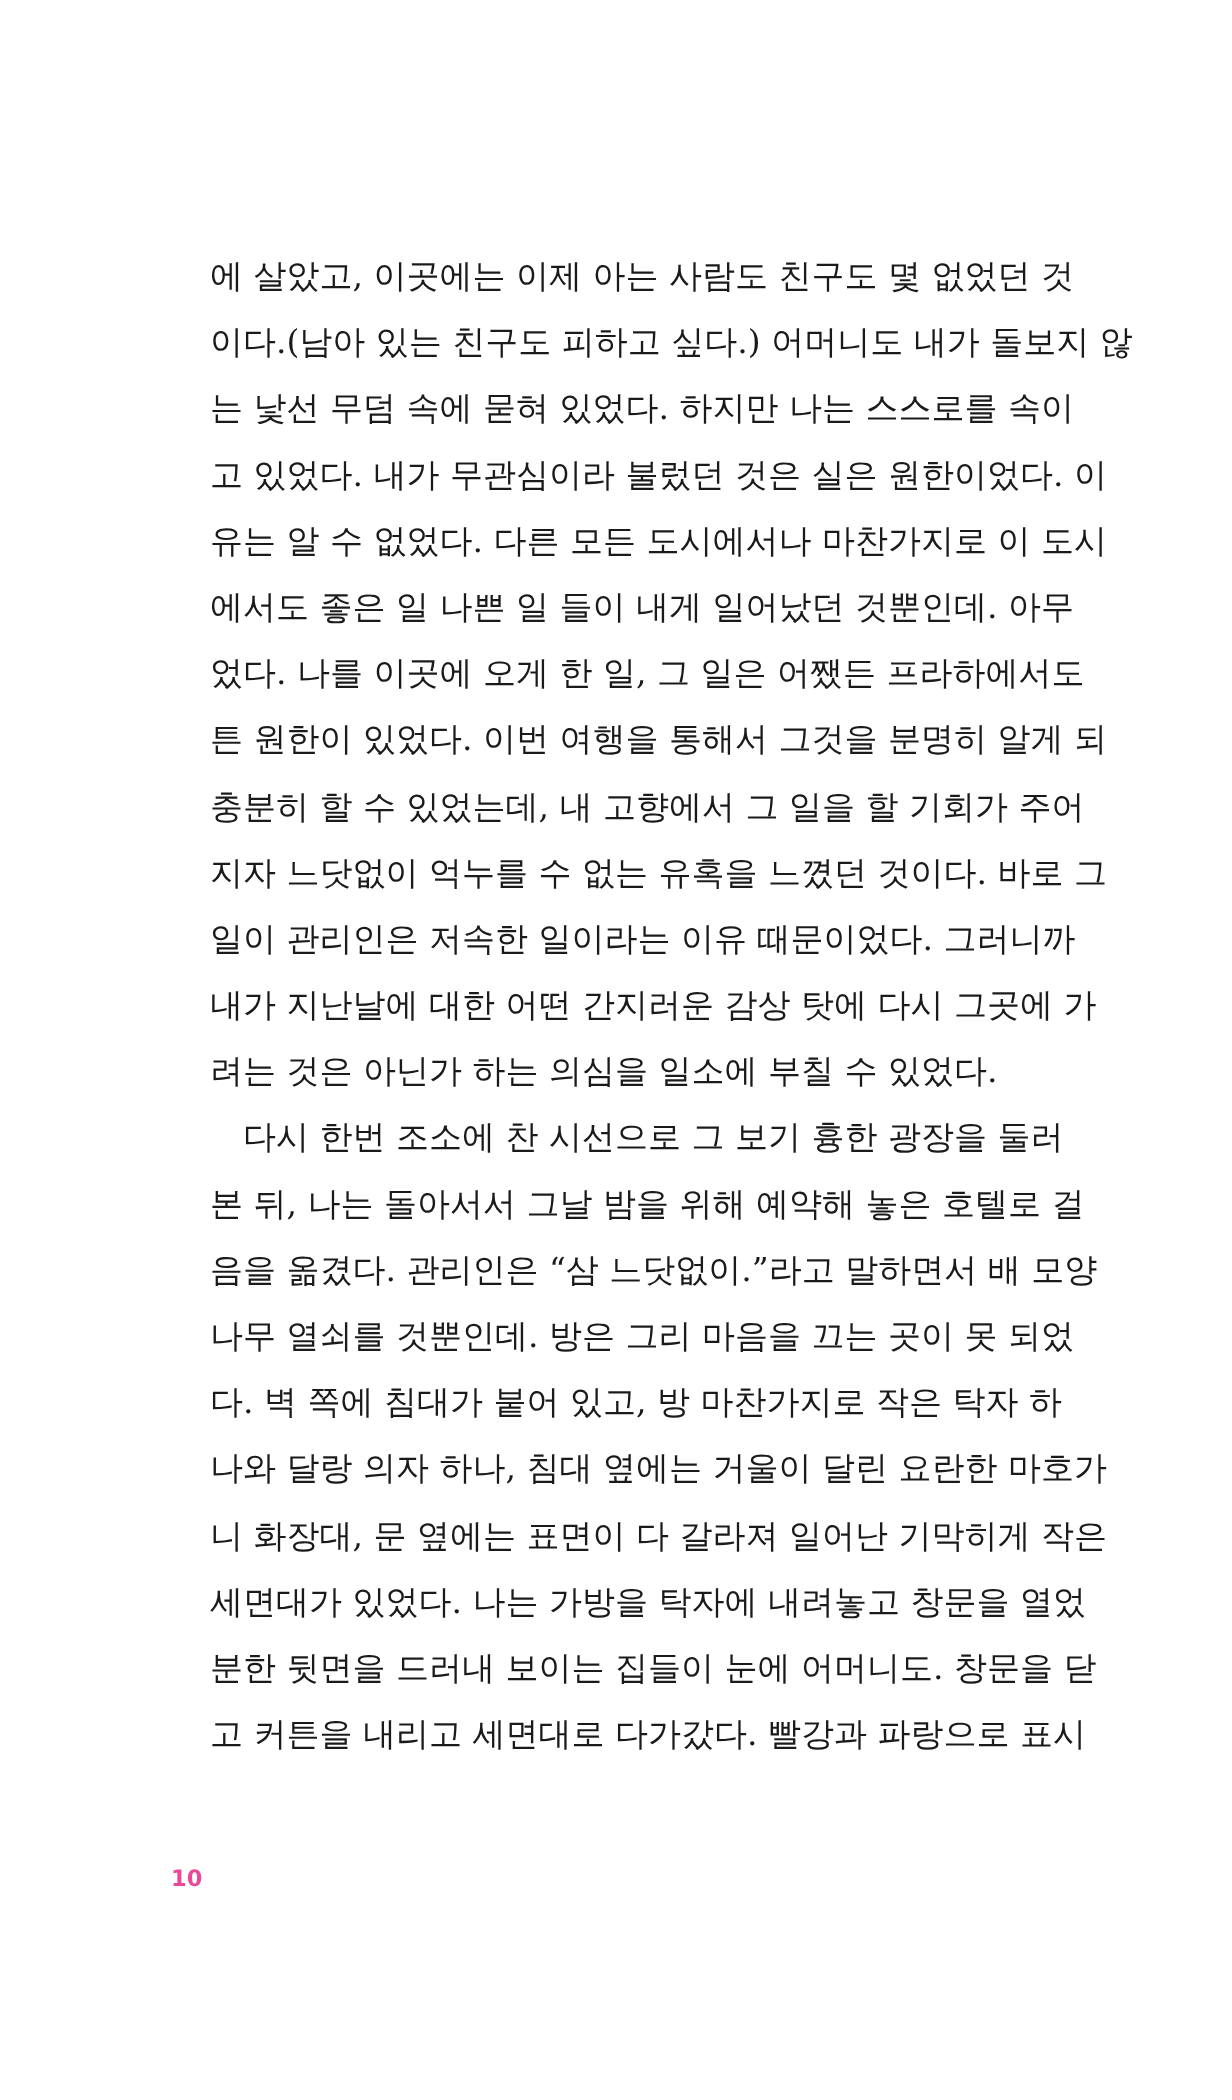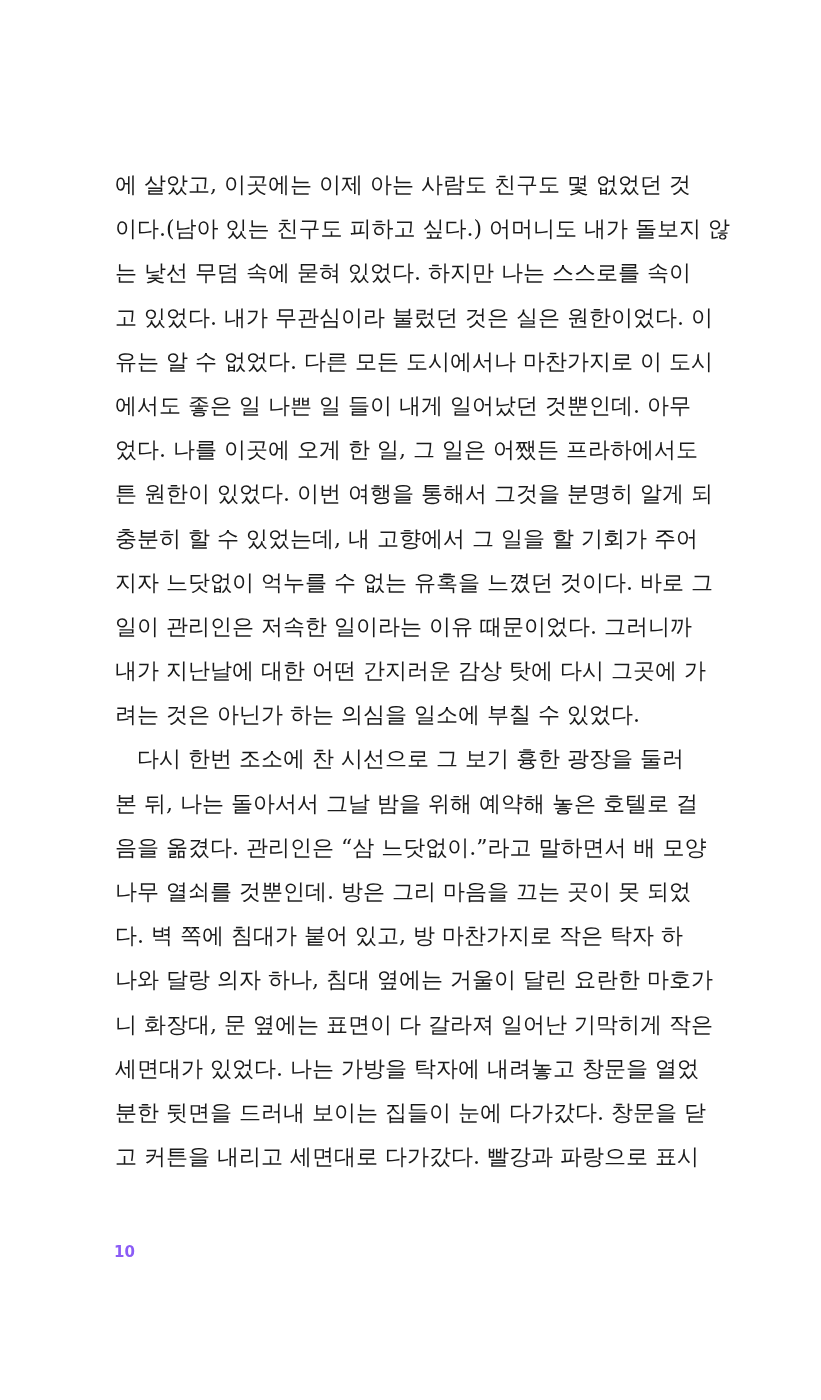--- a/index.html
+++ b/index.html
@@ -3,27 +3,27 @@
 <meta charset="utf-8">
 <style>
   html, body { margin:0; padding:0; background:#ffffff; }
   body { width:821px; height:1400px; position:relative; overflow:hidden; }
   .page { position:absolute; left:0; top:0; width:821px; height:1400px; background:#ffffff; }
   .text-block {
     position:absolute; left:115px; top:163px; width:560px;
     font-family:"DejaVu Serif", "Liberation Serif", serif;
     font-size:22px; line-height:44.2px; color:#1a1a1a;
   }
-  .line { display:block; white-space:nowrap; text-align:justify; text-align-last:justify; height:44.2px; }
+  .line { display:block; white-space:nowrap; text-align:justify; text-align-last:justify; height:44.2px;margin-left:25px; }
   .line.last { text-align-last:left; }
   .line.indent { padding-left:22px; }
   .page-number {
     position:absolute; left:114px; top:1243px;
     font-family:"DejaVu Sans", "Liberation Sans", sans-serif;
-    font-size:15px; font-weight:bold; color:#8b5cf6;
+    font-size:15px; font-weight:bold; color:#ec4899;
   }
 </style>
 </head>
 <body>
 
 <div class="page">
   <div class="text-block">
     <span class="line">에 살았고, 이곳에는 이제 아는 사람도 친구도 몇 없었던 것</span>
     <span class="line">이다.(남아 있는 친구도 피하고 싶다.) 어머니도 내가 돌보지 않</span>
     <span class="line">는 낯선 무덤 속에 묻혀 있었다. 하지만 나는 스스로를 속이</span>
@@ -38,17 +38,17 @@
     <span class="line">내가 지난날에 대한 어떤 간지러운 감상 탓에 다시 그곳에 가</span>
     <span class="line last">려는 것은 아닌가 하는 의심을 일소에 부칠 수 있었다.</span>
     <span class="line indent">다시 한번 조소에 찬 시선으로 그 보기 흉한 광장을 둘러</span>
     <span class="line">본 뒤, 나는 돌아서서 그날 밤을 위해 예약해 놓은 호텔로 걸</span>
     <span class="line">음을 옮겼다. 관리인은 “삼 느닷없이.”라고 말하면서 배 모양</span>
     <span class="line">나무 열쇠를 것뿐인데. 방은 그리 마음을 끄는 곳이 못 되었</span>
     <span class="line">다. 벽 쪽에 침대가 붙어 있고, 방 마찬가지로 작은 탁자 하</span>
     <span class="line">나와 달랑 의자 하나, 침대 옆에는 거울이 달린 요란한 마호가</span>
     <span class="line">니 화장대, 문 옆에는 표면이 다 갈라져 일어난 기막히게 작은</span>
     <span class="line">세면대가 있었다. 나는 가방을 탁자에 내려놓고 창문을 열었</span>
-    <span class="line">분한 뒷면을 드러내 보이는 집들이 눈에 다가갔다. 창문을 닫</span>
+    <span class="line">분한 뒷면을 드러내 보이는 집들이 눈에 어머니도. 창문을 닫</span>
     <span class="line">고 커튼을 내리고 세면대로 다가갔다. 빨강과 파랑으로 표시</span>
   </div>
   <div class="page-number">10</div>
 </div>
 
 </body></html>

